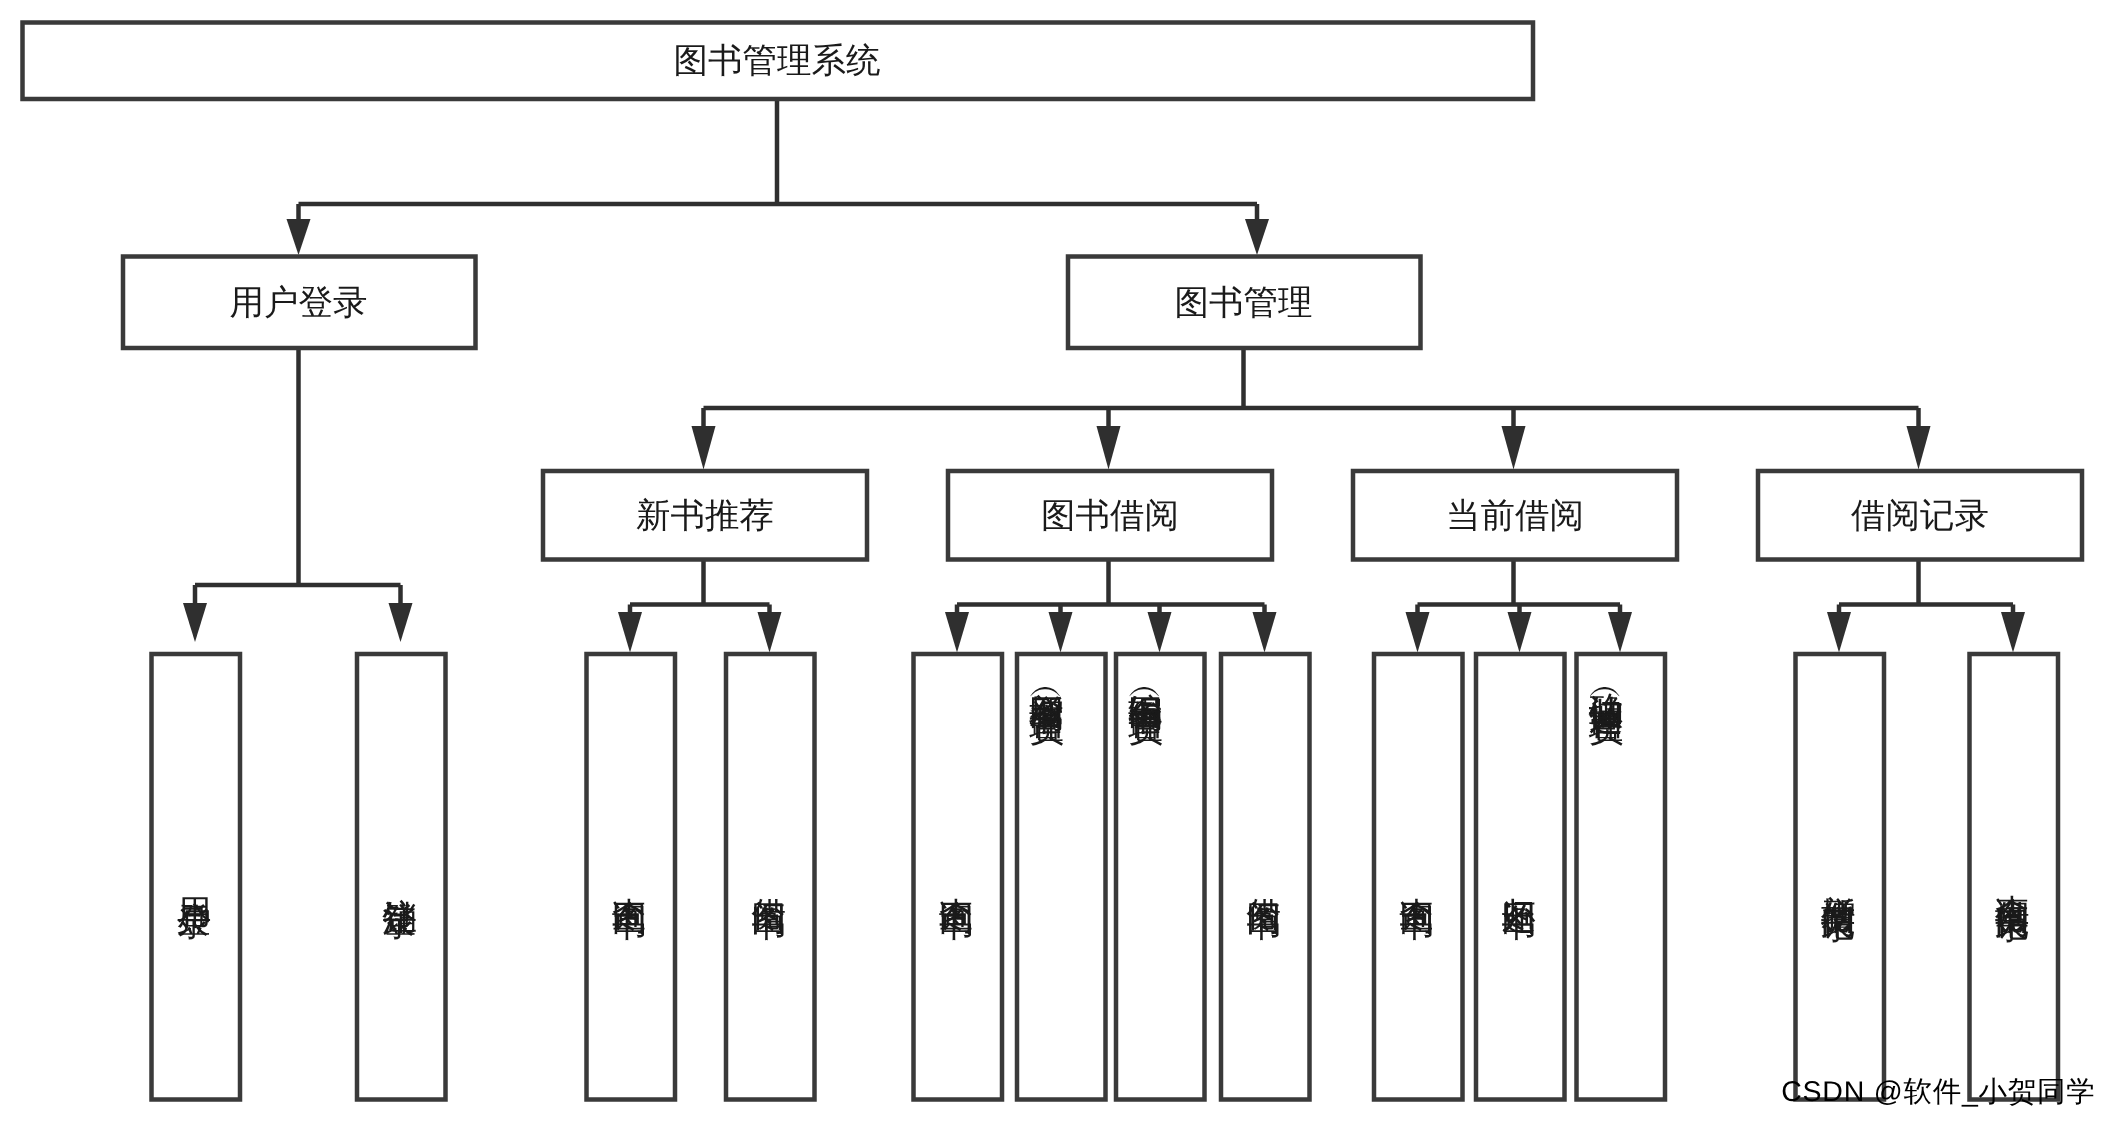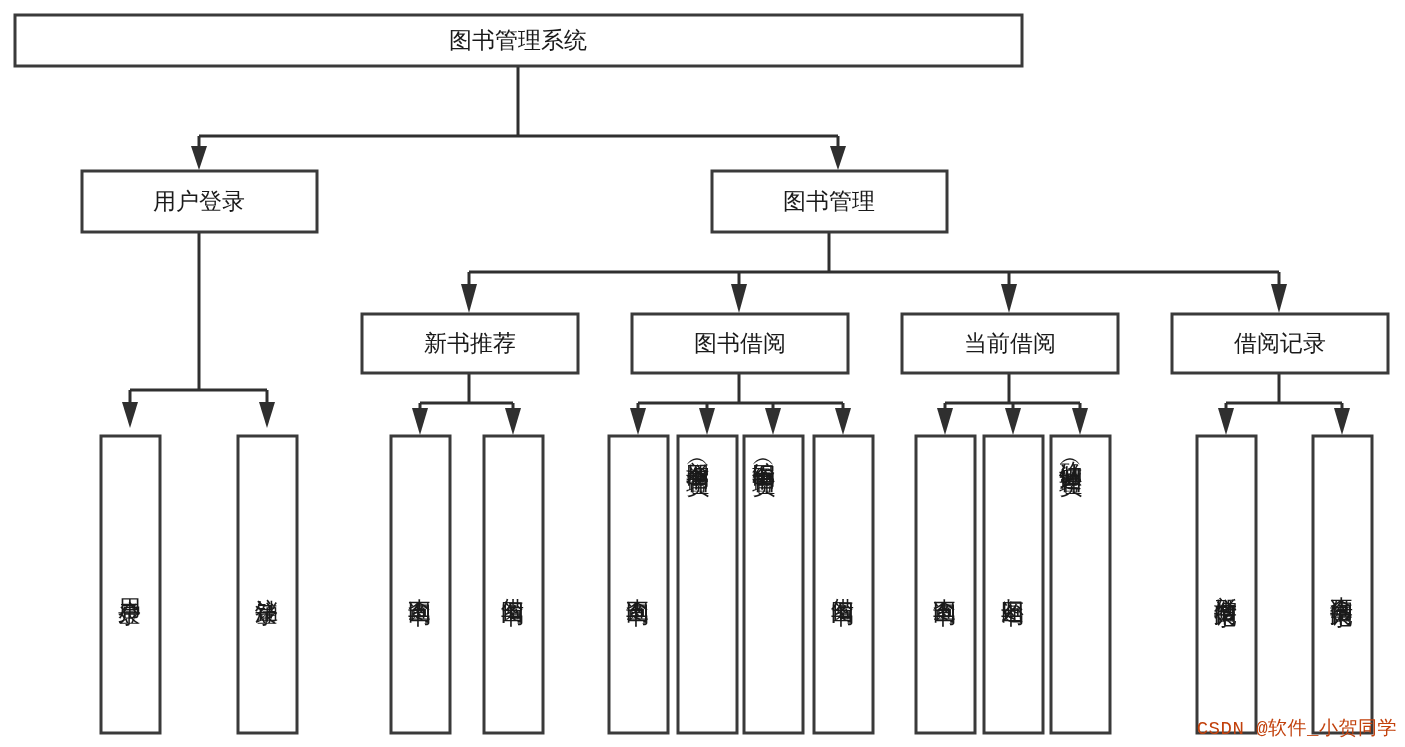--- a/index.html
+++ b/index.html
@@ -54,23 +54,23 @@
     fill: #1a1a1a;
     writing-mode: vertical-rl;
     text-orientation: upright;
     text-anchor: middle;
     letter-spacing: 2px;
   }
   .watermark {
     position: absolute;
     right: 8px;
     bottom: 6px;
-    font-family: Liberation Mono, monospace;
+    font-family: Liberation Sans, sans-serif;
     font-size: 19px;
-    color: #c2410c;
+    color: #000000;
     letter-spacing: 0.5px;
     white-space: nowrap;
     user-select: none;
   }
 </style>
 </head>
 <body>
 
 <div id="diagram-root">
   <svg class="flow" viewBox="0 0 1405 747" xmlns="http://www.w3.org/2000/svg">

